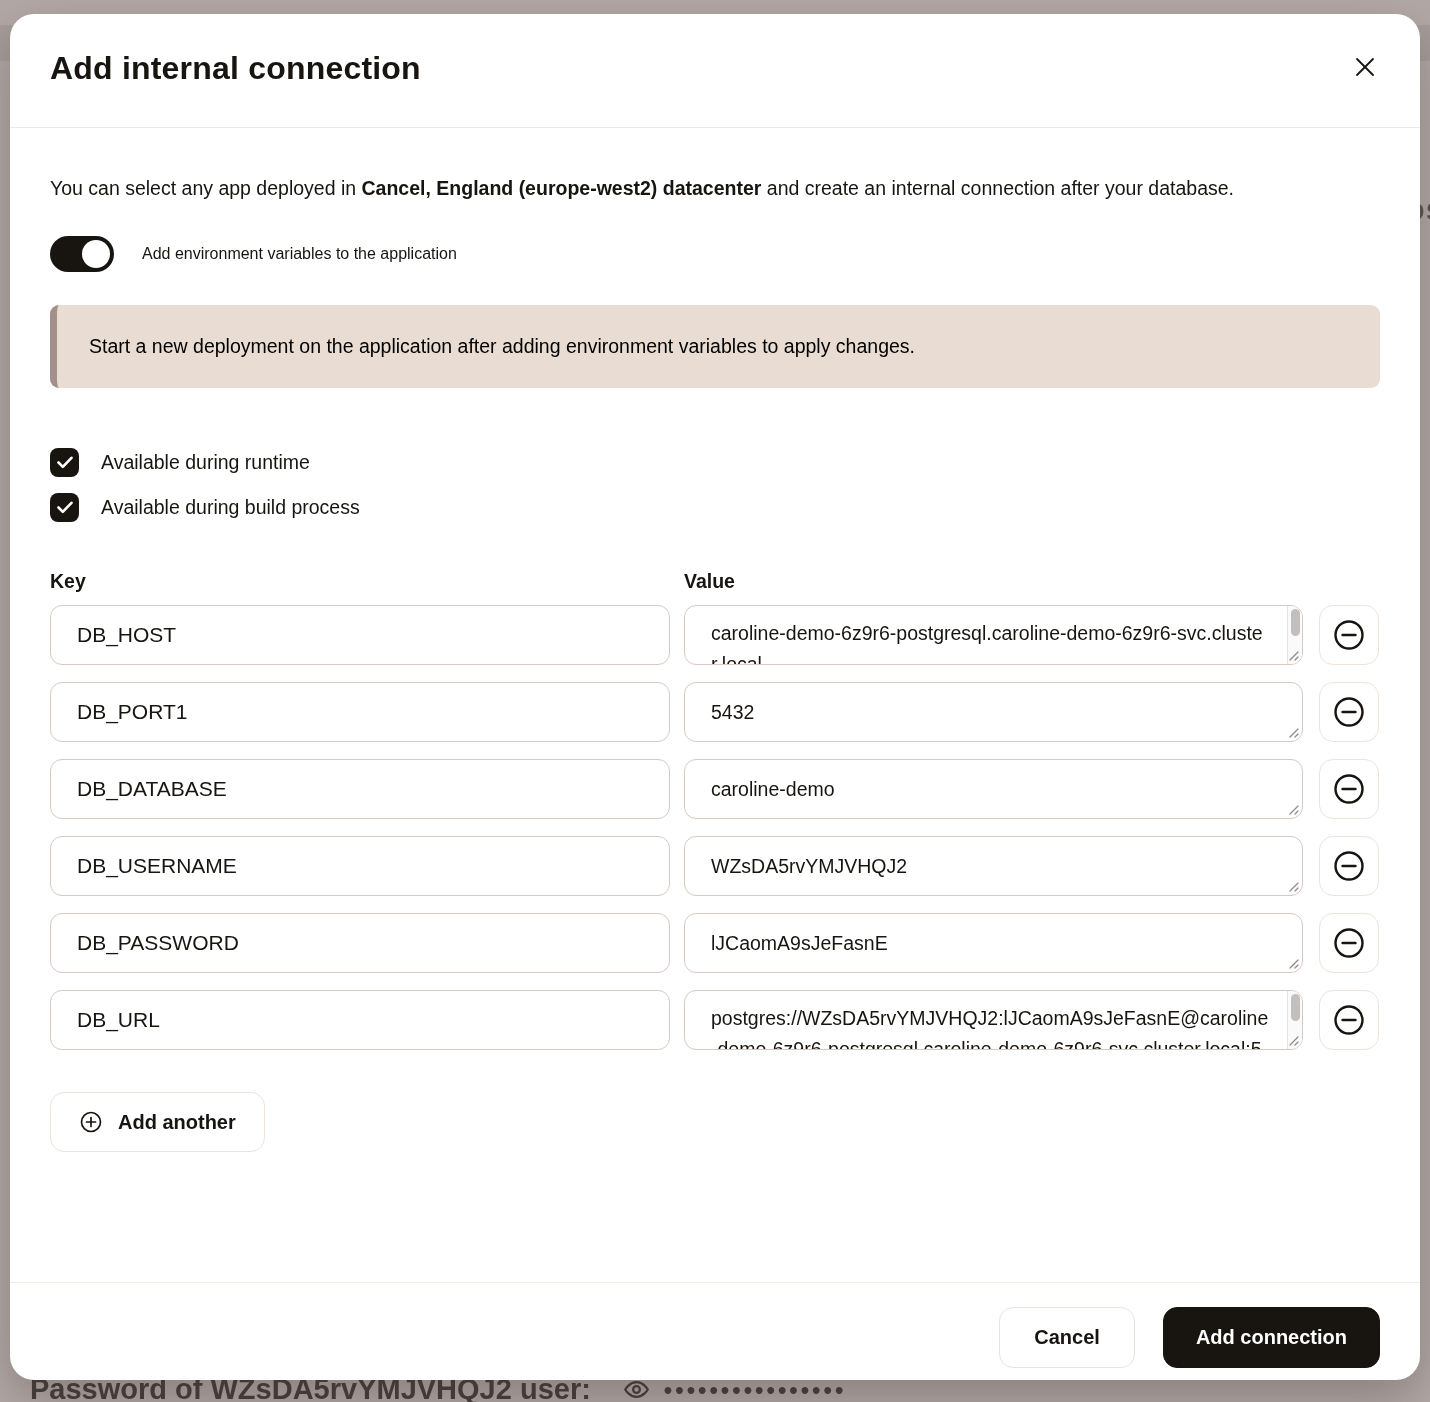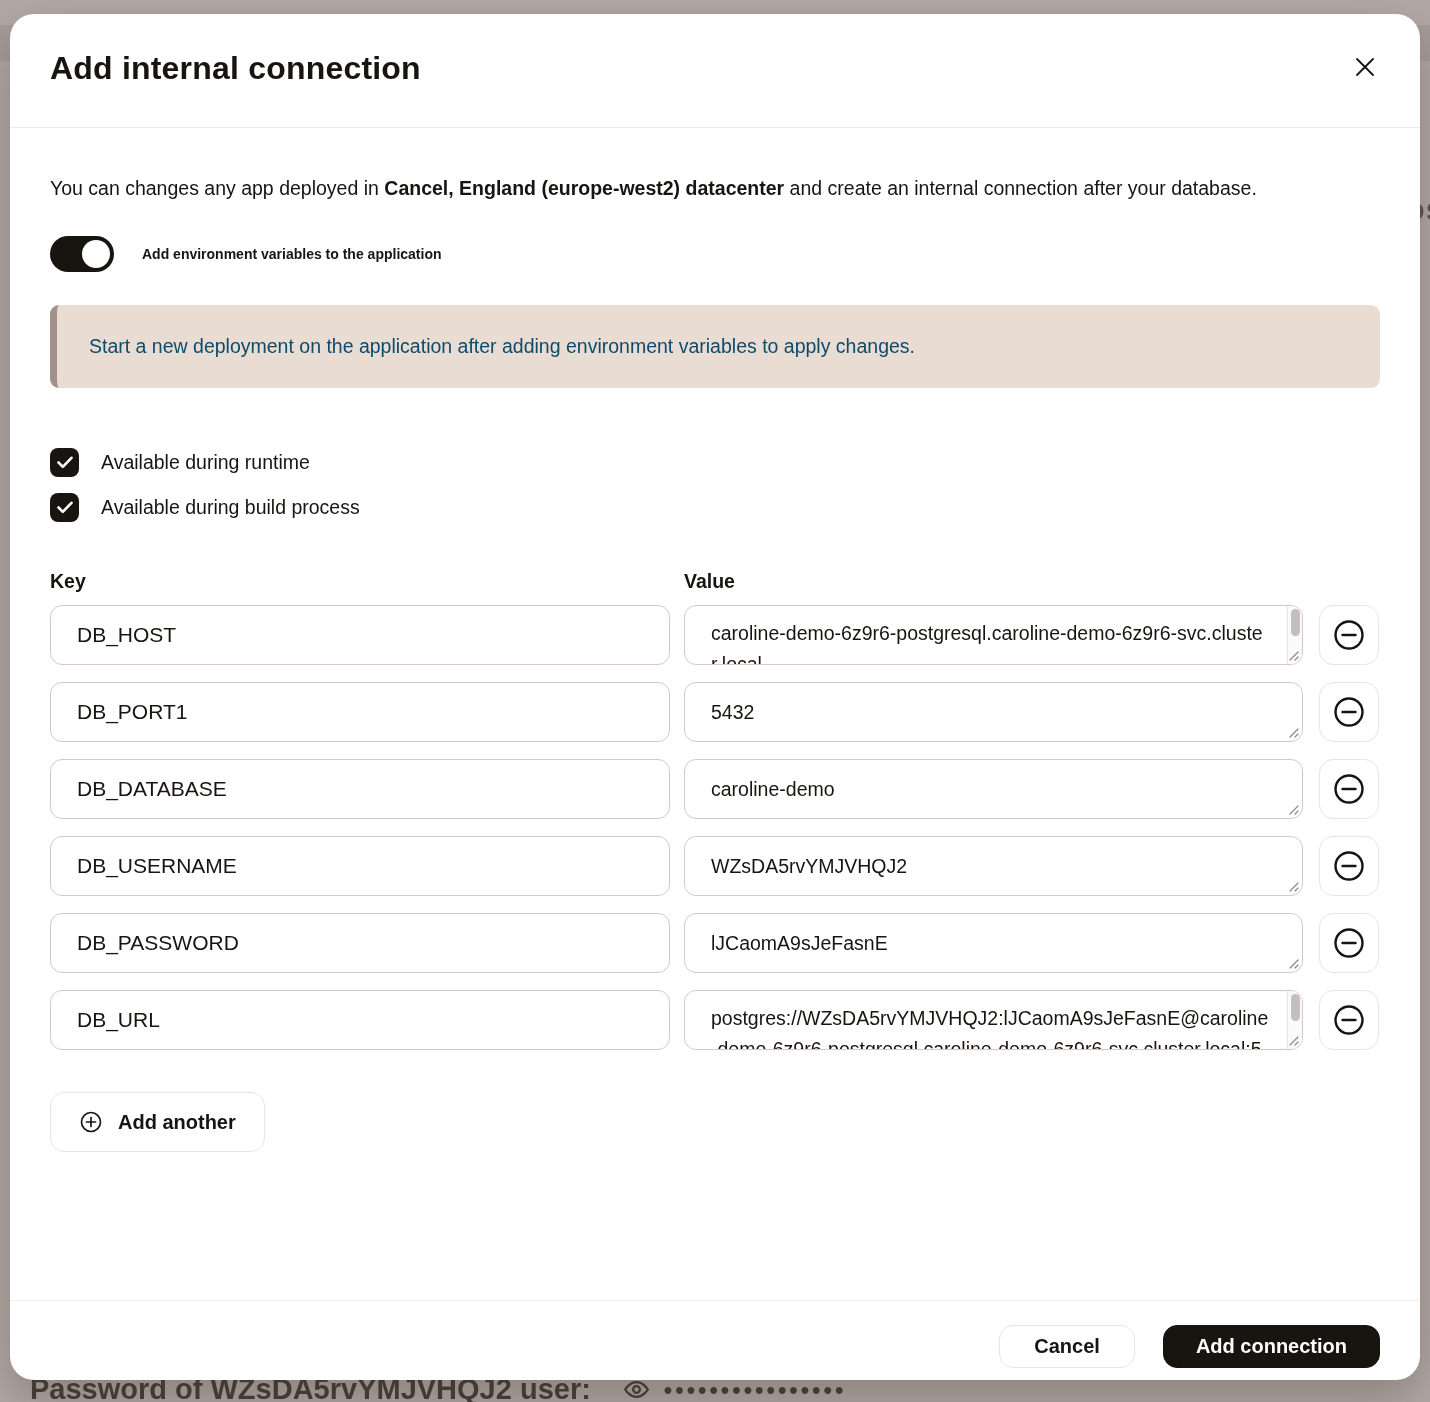--- a/index.html
+++ b/index.html
@@ -58,26 +58,26 @@
   
   .toggle-row { margin-top:30px; display:flex; align-items:center; gap:28px; }
   .toggle {
     width:64px; height:36px; border-radius:18px; background:#181511; position:relative;
     cursor:pointer; flex:0 0 auto;
   }
   .toggle-knob {
     position:absolute; right:4px; top:4px; width:28px; height:28px; border-radius:50%;
     background:#fff;
   }
-  .toggle-label { font-size:14px; font-weight:700; }
+  .toggle-label { font-size:16px; font-weight:400; }
 
   
   .notice {
     margin-top:33px; background:#e9ddd3; border-left:7px solid #a3908a;
-    border-radius:9px; padding:30px 32px; font-size:19.5px; color:#0c4a6e;
+    border-radius:9px; padding:30px 32px; font-size:19.5px; color:#000000;
   }
 
   
   .checks { margin-top:60px; display:flex; flex-direction:column; gap:16px; }
   .check-row { display:flex; align-items:center; gap:22px; cursor:pointer; }
   .checkbox {
     width:29px; height:29px; border-radius:8px; background:#181511; color:#fff;
     display:flex; align-items:center; justify-content:center; flex:0 0 auto;
   }
   .check-label { font-size:19.5px; }
@@ -123,21 +123,21 @@
     align-items:center; gap:15px; font-family:inherit; font-size:20px; font-weight:700;
     color:#181511;
   }
 
   
   .modal-footer {
     border-top:1px solid #f3ece7; padding:24px 40px 12px 40px;
     display:flex; justify-content:flex-end; gap:28px;
   }
   .btn {
-    height:43px; border-radius:14px; font-family:inherit; font-size:20px; font-weight:700;
+    height:61px; border-radius:14px; font-family:inherit; font-size:20px; font-weight:700;
     cursor:pointer; padding:0 34px;
   }
   .btn-cancel { background:#fff; border:1px solid #f0e2d9; color:#181511; }
   .btn-primary { background:#181511; border:1px solid #181511; color:#fff; padding:0 32px; }
 </style>
 </head>
 <body>
 
 <div class="bg-band"></div>
 <div class="bg-partial-right">os</div>
@@ -163,21 +163,21 @@
     <button class="close-btn" aria-label="Close">
       <svg width="22" height="22" viewBox="0 0 22 22" stroke="#181511" stroke-width="1.8" stroke-linecap="round">
         <line x1="3" y1="3" x2="19" y2="19"></line>
           <line x1="19" y1="3" x2="3" y2="19"></line>
       </svg>
     </button>
   </div>
 
   <div class="modal-body">
 
-    <p class="description"><span>You can changes any app deployed in </span><b>Cancel, England (europe-west2) datacenter</b><span> and create an internal connection after your database.</span></p>
+    <p class="description"><span>You can select any app deployed in </span><b>Cancel, England (europe-west2) datacenter</b><span> and create an internal connection after your database.</span></p>
 
 
     <div class="toggle-row">
       <div class="toggle" role="switch" aria-checked="true">
         <div class="toggle-knob"></div>
       </div>
       <span class="toggle-label">Add environment variables to the application</span>
     </div>
 
     <div class="notice">Start a new deployment on the application after adding environment variables to apply changes.</div>

